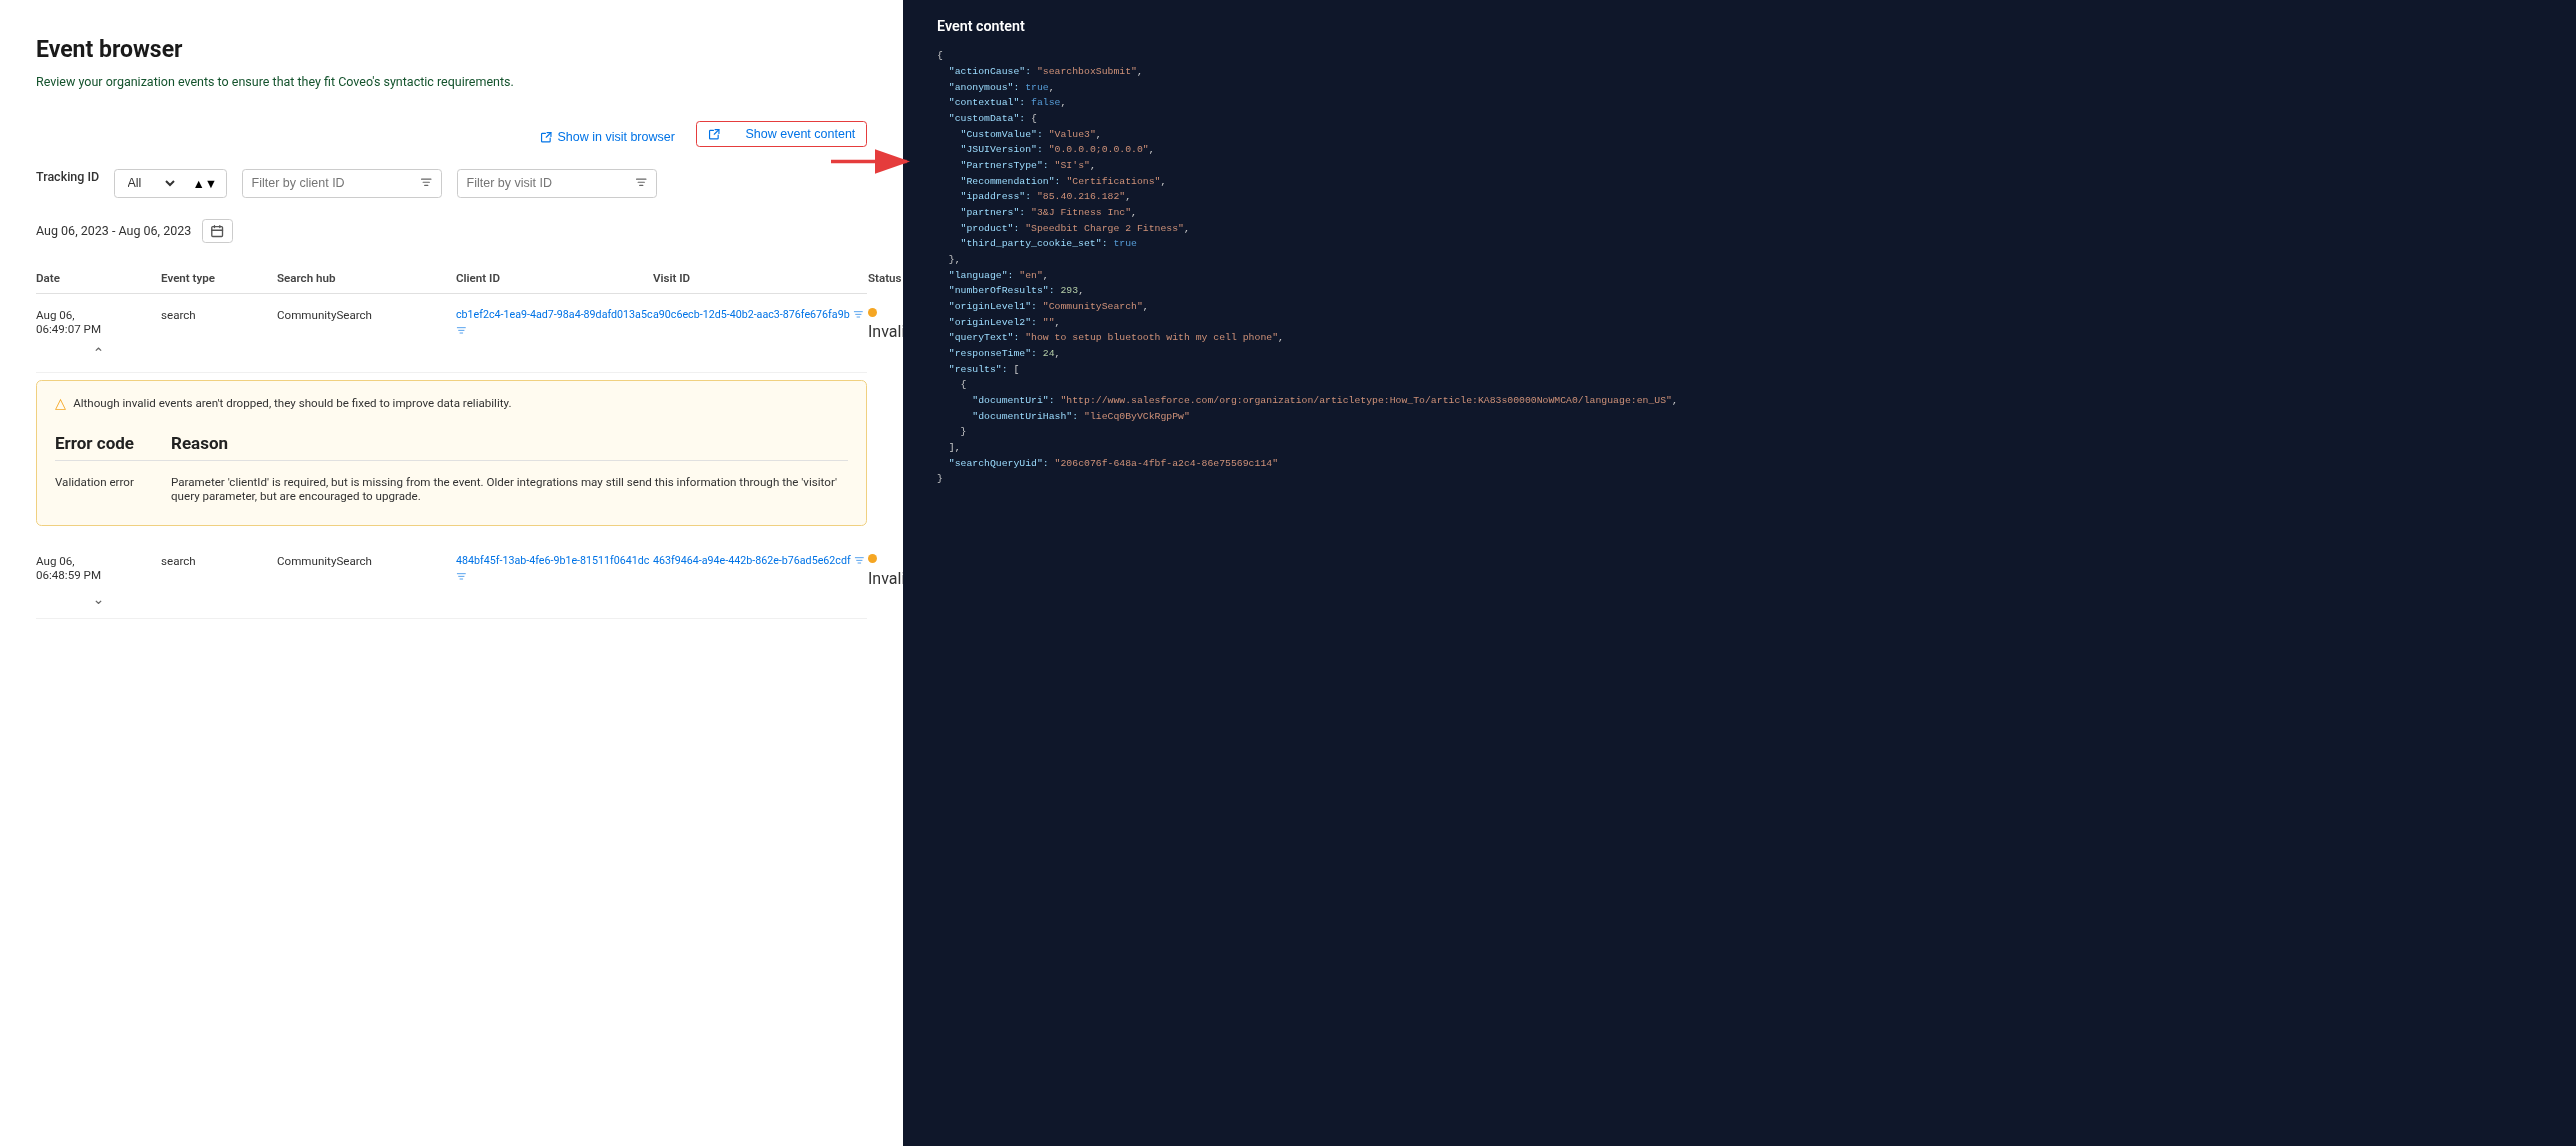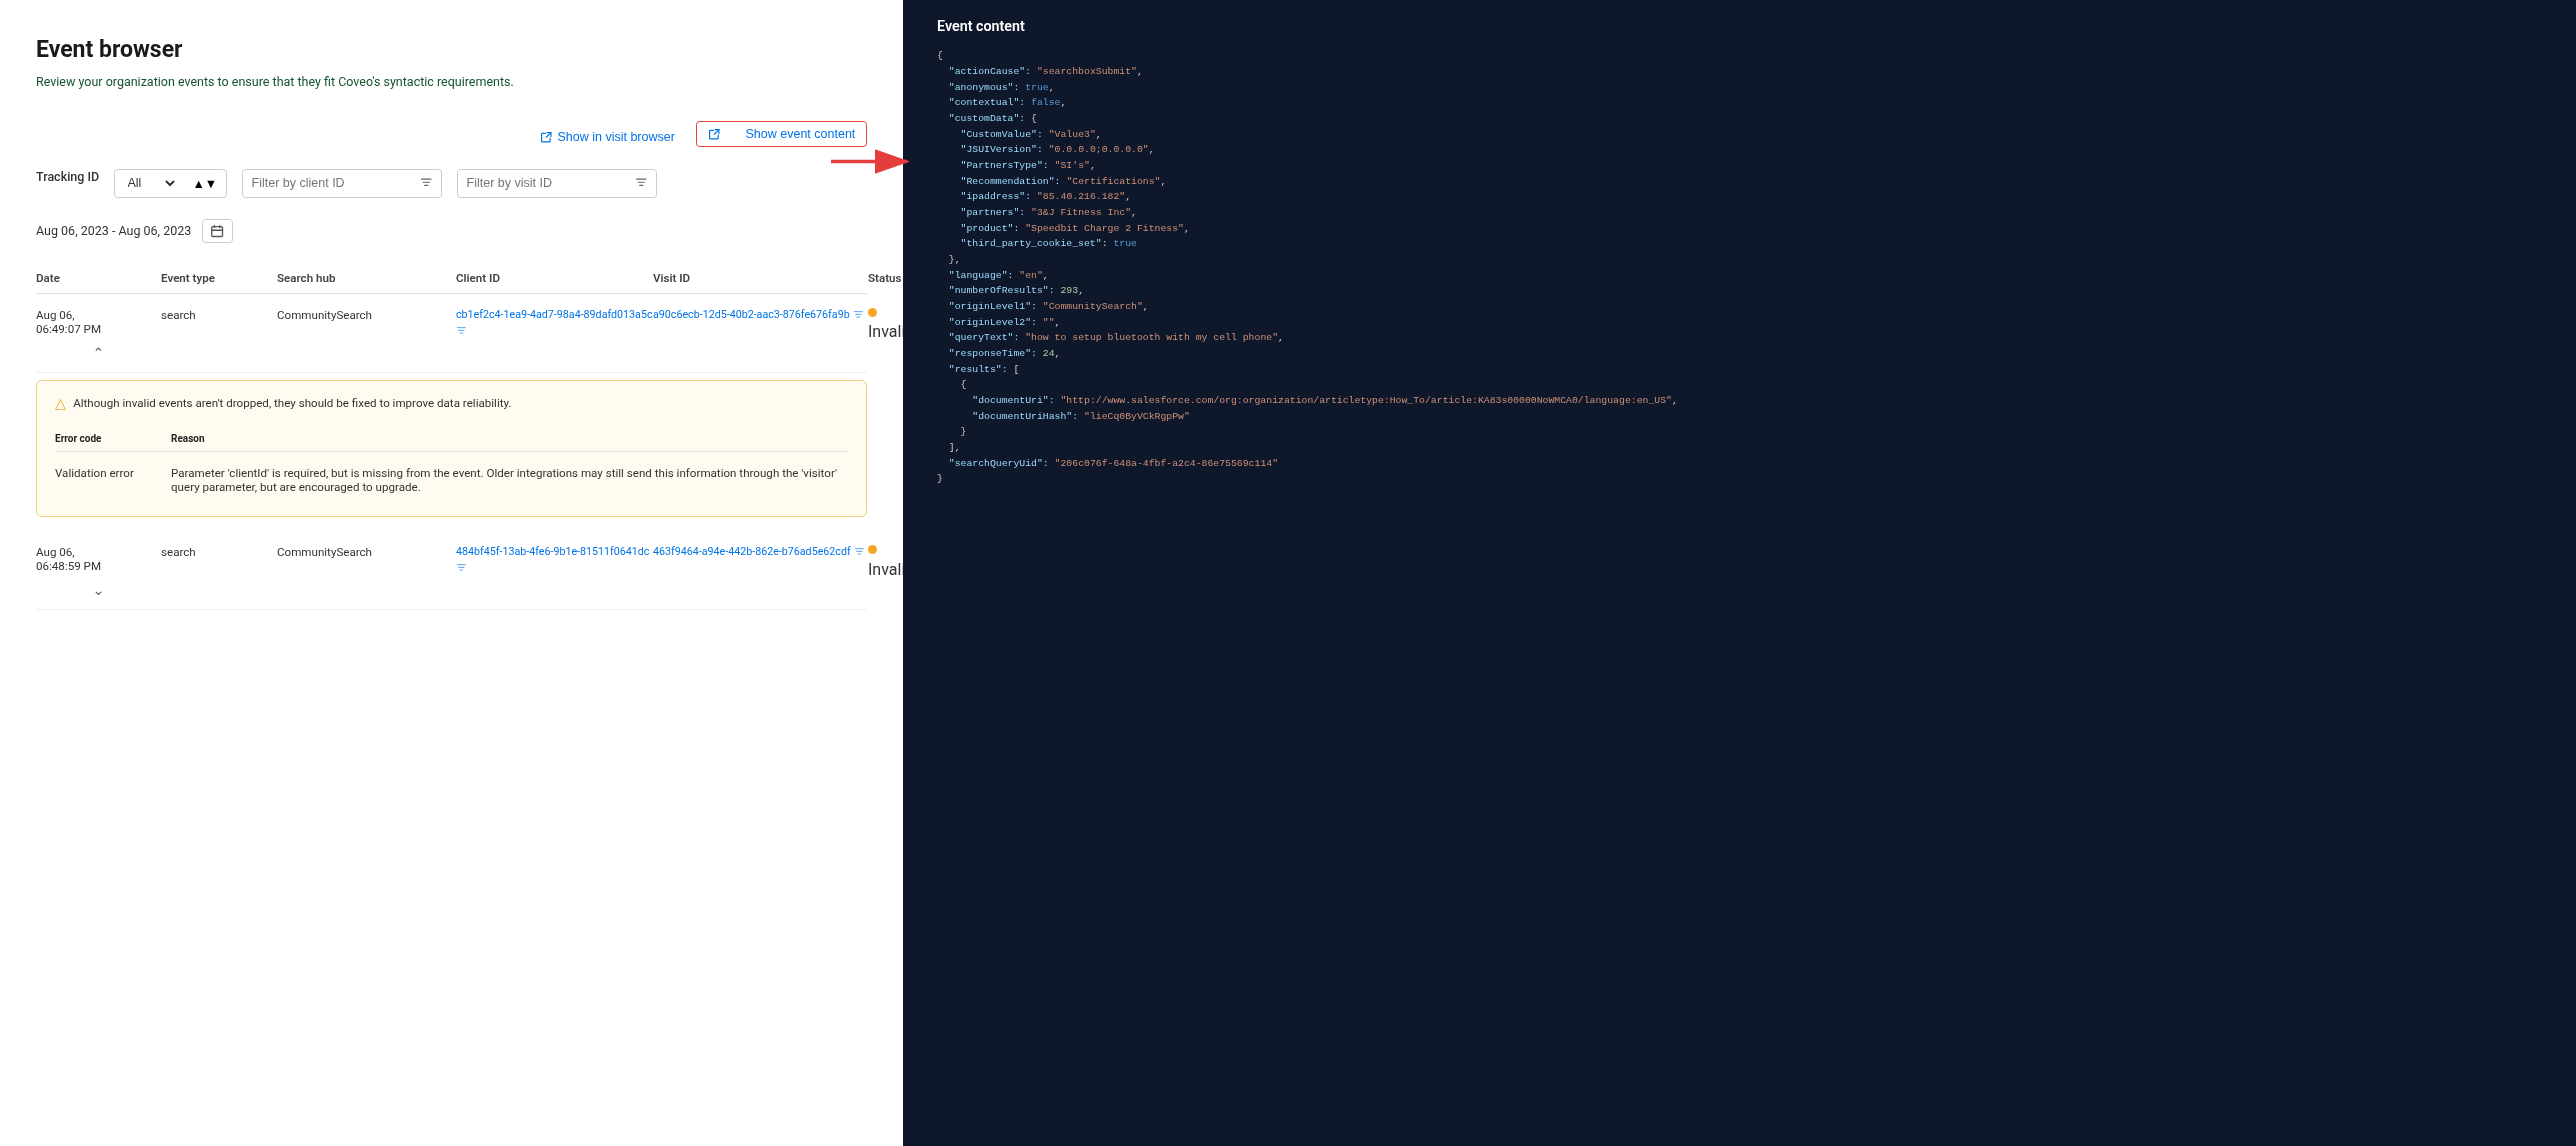--- a/index.html
+++ b/index.html
@@ -259,21 +259,21 @@
 
     .error-table-header {
       display: grid;
       grid-template-columns: 116px 1fr;
       padding: 7.2px 0;
       border-bottom: 0.9px solid #e0e0e0;
       margin-bottom: 7.2px;
     }
 
     .error-table-header-cell {
-      font-size: 10px;
+      font-size: 17px;
       font-weight: 700;
       color: #222;
     }
 
     .error-table-row {
       display: grid;
       grid-template-columns: 116px 1fr;
       padding: 7.2px 0;
     }
 

